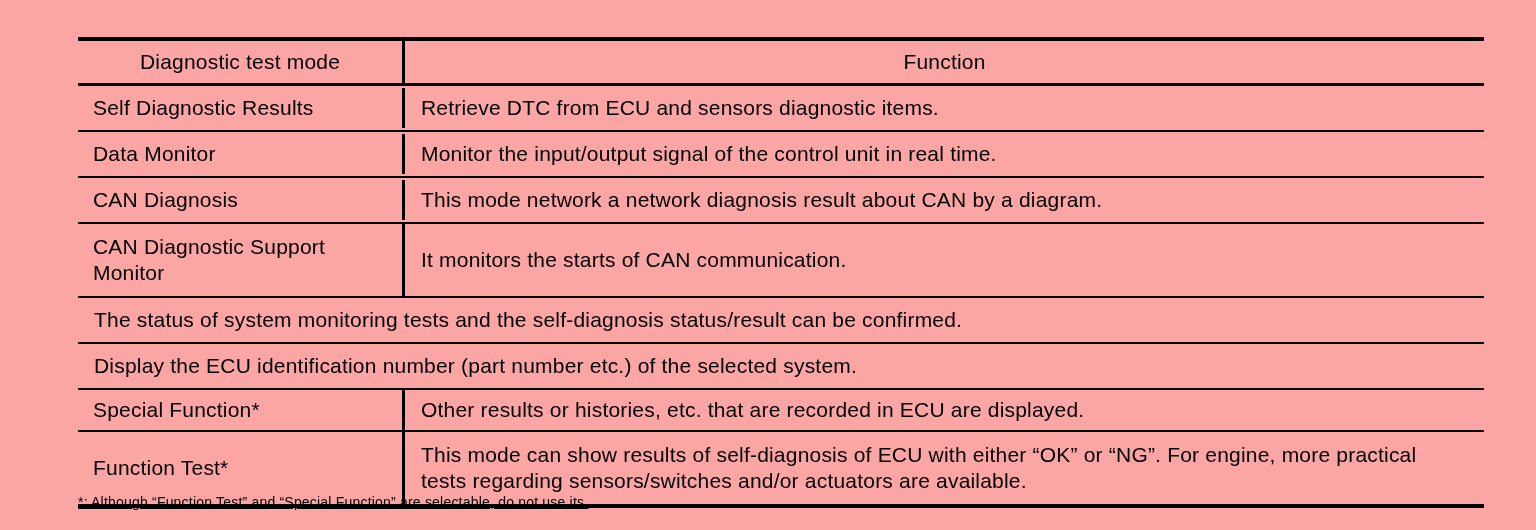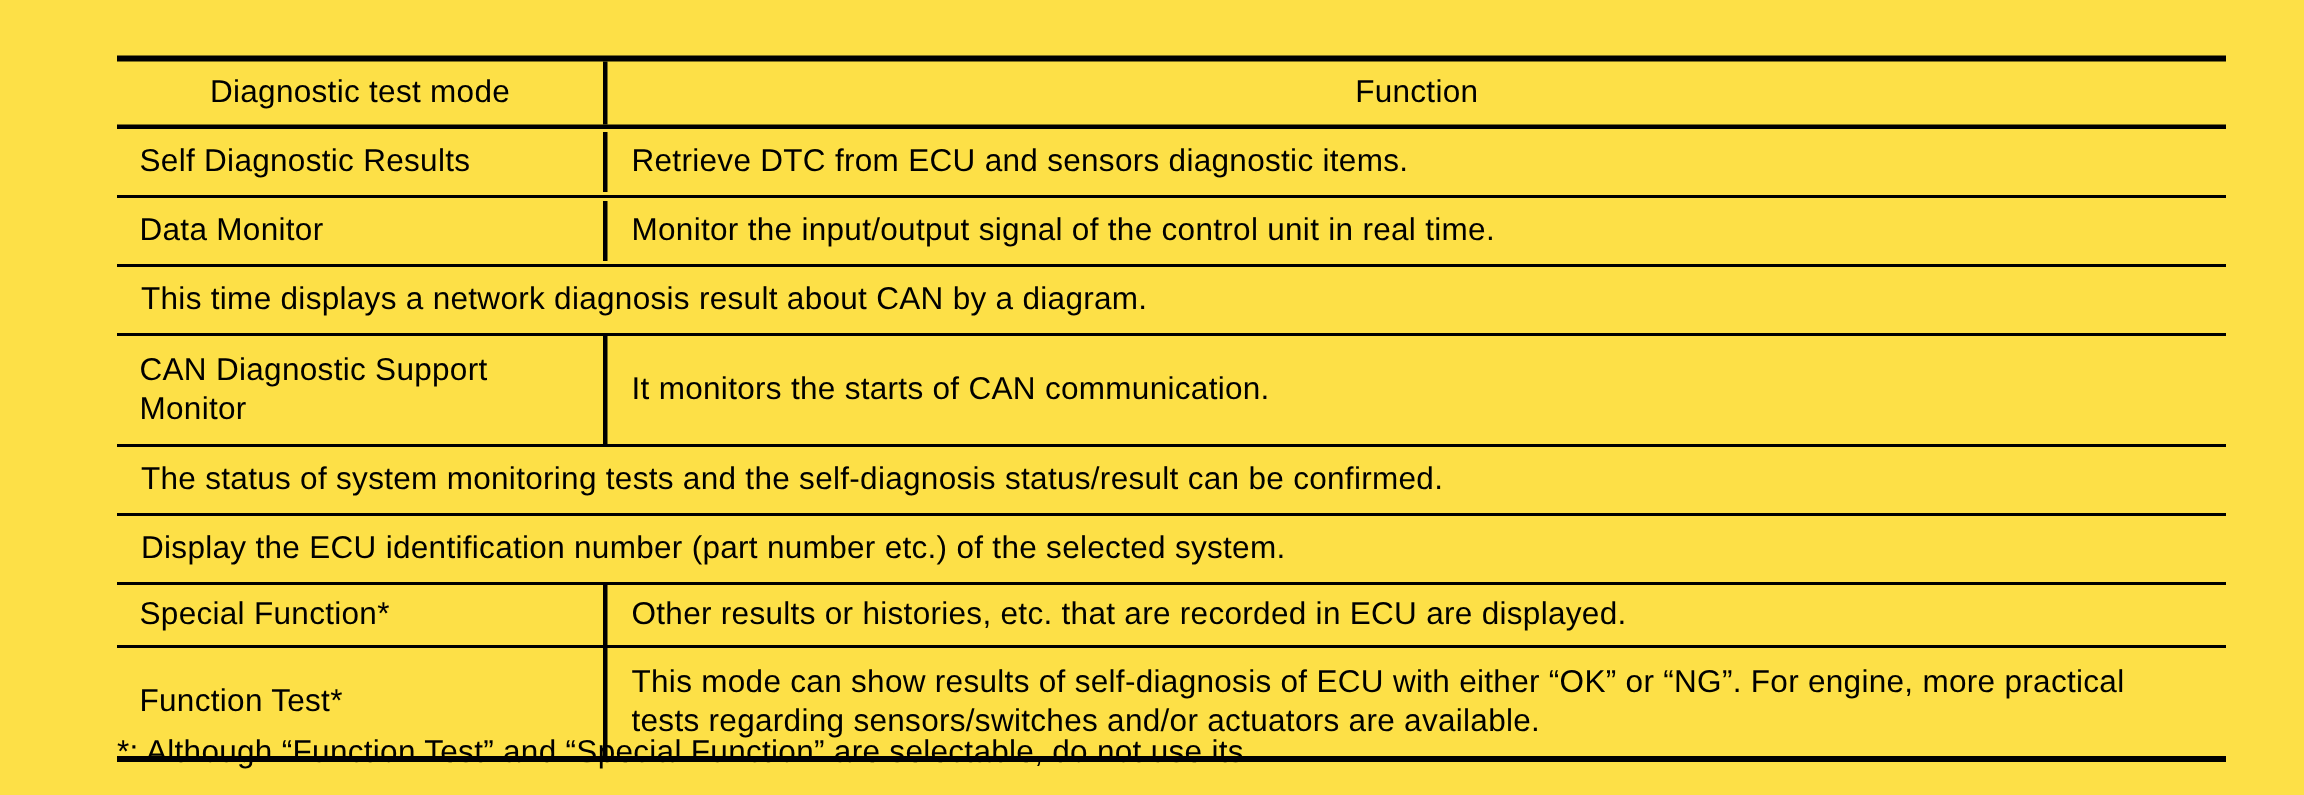--- a/index.html
+++ b/index.html
@@ -9,21 +9,21 @@
     width: 1536px;
     height: 530px;
     font-family: "Liberation Sans", sans-serif;
     color: #000000;
     -webkit-font-smoothing: antialiased;
   }
   .page {
     position: relative;
     width: 1536px;
     height: 530px;
-    background: #fde047;
+    background: #fca5a5;
     overflow: hidden;
   }
   .tbl {
     position: absolute;
     left: 78px;
     top: 37px;
     width: 1406px;
     border-top: 4px solid #000;
     border-bottom: 4px solid #000;
     box-sizing: border-box;
@@ -56,24 +56,25 @@
   .tr.header .td { justify-content: center; text-align: center; padding: 7px 8px; }
   
   .tr.header       { min-height: 42px; }
   .tr.r-normal     { min-height: 44px; align-items: center; }
   .tr.r-tall       { min-height: 72px; }
   .tr.r-last       { min-height: 37px; }
   .footnote {
     position: absolute;
     left: 78px;
     top: 489px;
-    font-size: 21px;
+    font-size: 14px;
     line-height: 26px;
     letter-spacing: 0.2px;
     white-space: nowrap;
+    text-decoration: underline;
   }
 </style>
 </head>
 <body>
 
 <div class="page">
 
   <div class="tbl">
 
     <div class="tr header">
@@ -85,21 +86,22 @@
       <div class="td mode">Self Diagnostic Results</div>
       <div class="td func">Retrieve DTC from ECU and sensors diagnostic items.</div>
     </div>
 
     <div class="tr r-normal">
       <div class="td mode">Data Monitor</div>
       <div class="td func">Monitor the input/output signal of the control unit in real time.</div>
     </div>
 
     <div class="tr r-normal">
-      <div class="td func">This time displays a network diagnosis result about CAN by a diagram.</div>
+      <div class="td mode">CAN Diagnosis</div>
+      <div class="td func">This mode network a network diagnosis result about CAN by a diagram.</div>
     </div>
 
     <div class="tr r-tall">
       <div class="td mode">CAN Diagnostic Support Monitor</div>
       <div class="td func">It monitors the starts of CAN communication.</div>
     </div>
 
     <div class="tr r-normal">
       <div class="td func">The status of system monitoring tests and the self-diagnosis status/result can be confirmed.</div>
     </div>

